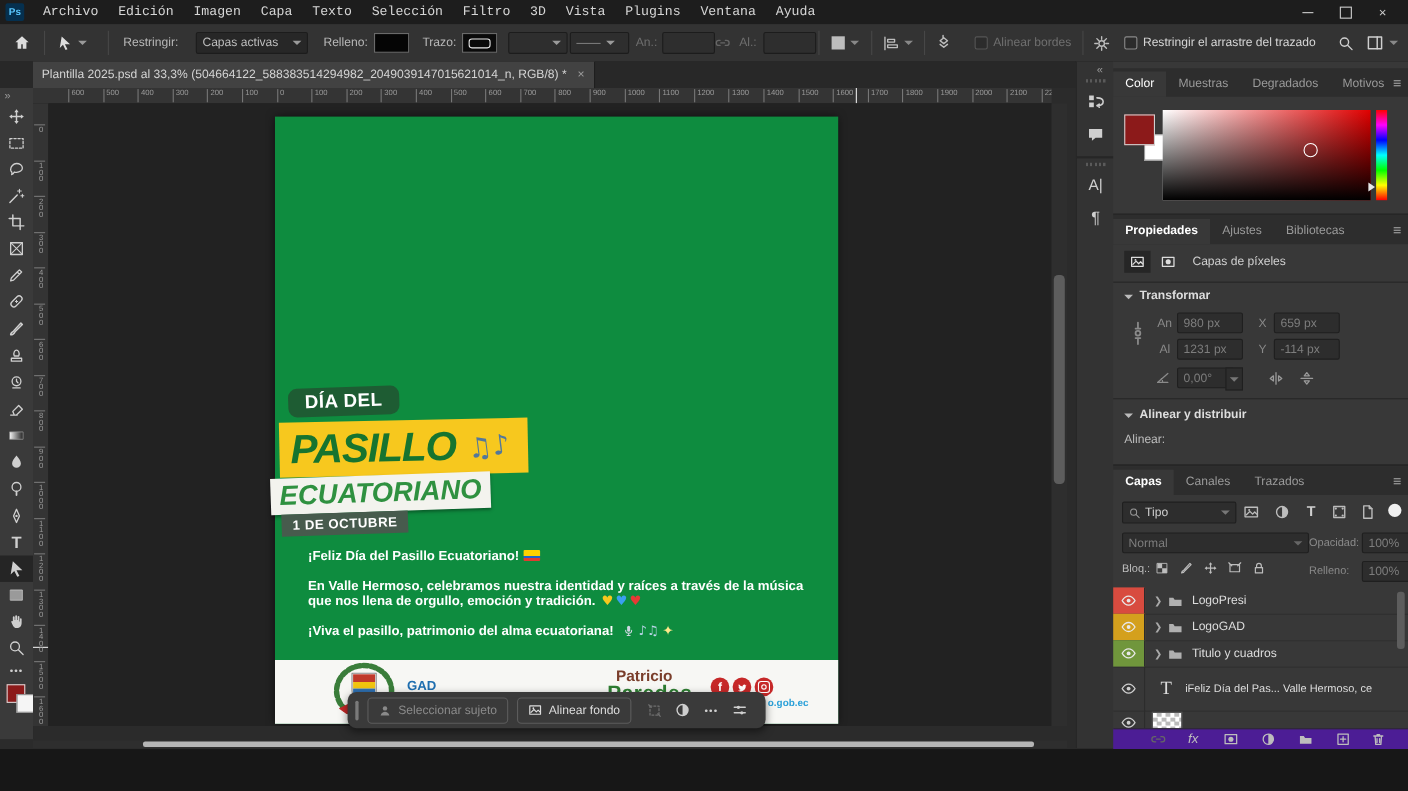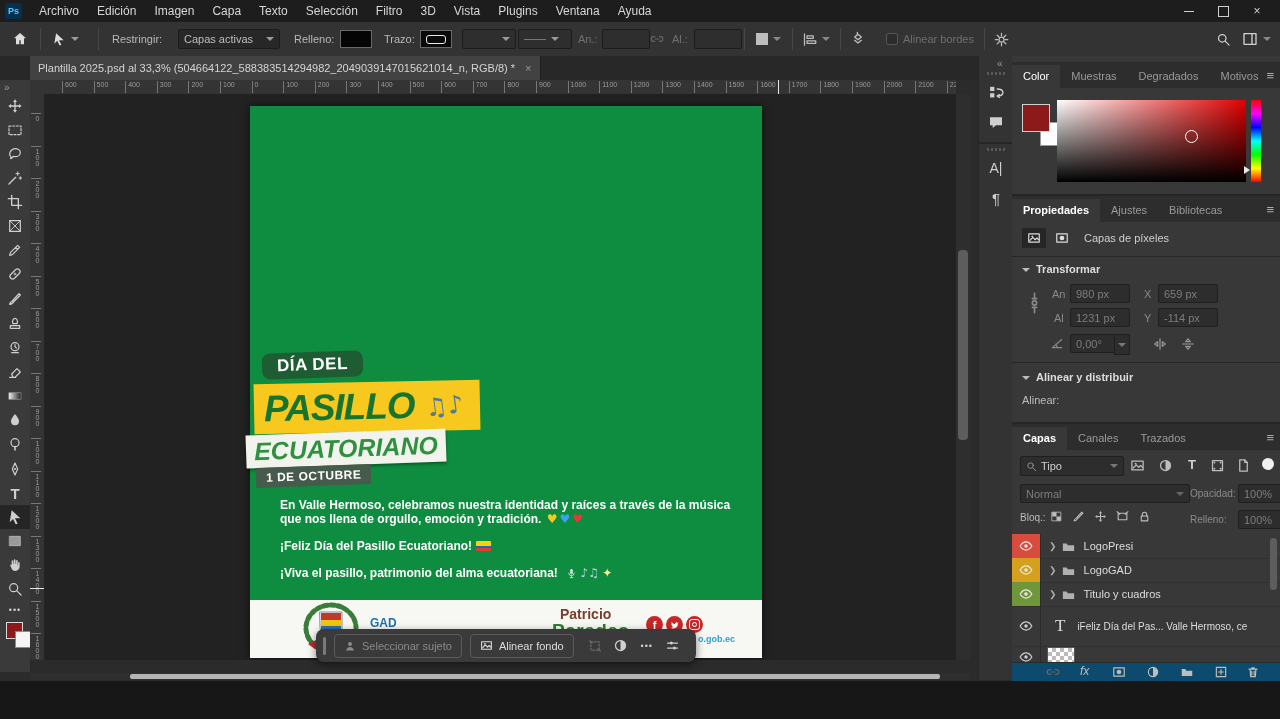--- a/index.html
+++ b/index.html
@@ -6,21 +6,21 @@
   #app{position:relative;width:1280px;height:719px;overflow:hidden;background:#2b2b2b;
        font-family:"Liberation Sans",sans-serif;-webkit-font-smoothing:antialiased;}
   .abs{position:absolute;}
   .svgi{display:inline-block;vertical-align:middle;}
   svg{stroke-linecap:round;stroke-linejoin:round;}
   
   #titlebar{left:0;top:0;width:1280px;height:22px;background:#1d1d1d;color:#d6d6d6;font-size:12px;}
   .pslogo{left:5px;top:3px;width:17px;height:16px;background:#05304f;color:#5ac8ff;font-size:9px;font-weight:bold;
           display:flex;align-items:center;justify-content:center;border-radius:2px;}
   #menus{left:30px;top:0;height:22px;display:flex;align-items:center;}
-  #menus span{padding:0 9px;line-height:22px;cursor:default;}
+  #menus span{padding:0 9px;line-height:22px;cursor:default;font-family:Liberation Mono, monospace;}
   .winctl{top:0;height:22px;width:34px;display:flex;align-items:center;justify-content:center;color:#cfcfcf;}
   
   #optionsbar{left:0;top:22px;width:1280px;height:34px;background:#333333;border-bottom:1px solid #1b1b1b;
               color:#b8b8b8;font-size:11px;}
   .ob{position:absolute;top:0;height:34px;display:flex;align-items:center;}
   .obsep{position:absolute;top:6px;width:1px;height:22px;background:#474747;}
   .field{background:#272727;border:1px solid #1c1c1c;border-radius:2px;height:18px;color:#bdbdbd;
          display:flex;align-items:center;padding:0 5px;font-size:11px;}
   .field.dis{color:#6a6a6a;background:#2e2e2e;}
   .chev{width:0;height:0;border-left:4px solid transparent;border-right:4px solid transparent;border-top:4px solid #9a9a9a;display:inline-block;margin-left:5px;}
@@ -329,20 +329,24 @@
       </div>
     <div class="ob" style="left:886px">
         <span class="cbx dis"></span>
         <span class="dislabel">Alinear bordes</span>
       </div>
     <div class="obsep" style="left:984px"></div>
     <div class="ob" style="left:994px">
         <svg class="svgi" width="15" height="15" viewBox="0 0 24 24" style="color:#bdbdbd">
           <use href="#i-gear"></use>
         </svg>
+      </div>
+    <div class="ob" style="left:1022px">
+        <span class="cbx"></span>
+        <span style="color:#d6d6d6">Restringir el arrastre del trazado</span>
       </div>
     <div class="ob" style="left:1216px">
         <svg class="svgi" width="15" height="15" viewBox="0 0 24 24" style="color:#cfcfcf">
           <use href="#i-search"></use>
         </svg>
       </div>
     <div class="ob" style="left:1242px">
         <svg class="svgi" width="16" height="16" viewBox="0 0 24 24" style="color:#cfcfcf">
           <rect x="3" y="4" width="18" height="16" fill="none" stroke="currentColor" stroke-width="2"></rect>
           <path d="M15 4v16" stroke="currentColor" stroke-width="2"></path>
@@ -537,23 +541,23 @@
       <div class="abs badge">DÍA DEL</div>
       <div class="abs yellowbox">
         <span class="t">PASILLO</span>
         <span class="notes">♫♪</span>
       </div>
       <div class="abs whitestrip">
         <span>ECUATORIANO</span>
       </div>
       <div class="abs datestrip">1 DE OCTUBRE</div>
       <div class="abs bodytext">
+        <p><span>¡Feliz Día del Pasillo Ecuatoriano!</span><span class="flagmini"></span></p>
         <p><span>En Valle Hermoso, celebramos nuestra identidad y raíces a través de la música que nos llena de orgullo, emoción y tradición.</span>
            <span class="heart hy">♥</span><span class="heart hb">♥</span><span class="heart hr">♥</span></p>
-        <p><span>¡Feliz Día del Pasillo Ecuatoriano!</span><span class="flagmini"></span></p>
         <p><span>¡Viva el pasillo, patrimonio del alma ecuatoriana!</span>
            <svg class="mic" width="11" height="11" viewBox="0 0 24 24" style="color:#cfd8e2">
               <path d="M12 2a3 3 0 013 3v6a3 3 0 01-6 0V5a3 3 0 013-3z" fill="currentColor"></path>
               <path d="M6 11a6 6 0 0012 0M12 17v4M9 21h6" fill="none" stroke="currentColor" stroke-width="2"></path>
             </svg>
            <span class="bnotes">♪♫</span>
            <span class="sparkle">✦</span></p>
       </div>
       <div class="abs" id="pfooter">
         <svg class="abs" style="left:52px;top:2px" width="58" height="54" viewBox="0 0 58 54">
@@ -783,21 +787,21 @@
     <div class="lrow" style="top:590px;height:22px;border-bottom:none">
       <div class="eyecell" style="height:22px">
           <svg width="14" height="14" viewBox="0 0 24 24" style="color:#cfcfcf">
             <use href="#i-eye"></use>
           </svg>
         </div>
       <div class="checker" style="width:26px;height:18px;margin-left:6px;border:1px solid #555"></div>
     </div>
     <div class="abs" style="left:258px;top:482px;width:7px;height:52px;background:#5d5d5d;border-radius:3px"></div>
 
-    <div class="abs" style="left:0;top:606px;width:268px;height:18px;background:#0c4a6e;border-top:1px solid #2a2a2a">
+    <div class="abs" style="left:0;top:606px;width:268px;height:18px;background:#4c1d95;border-top:1px solid #2a2a2a">
       <div class="abs" style="left:34px;top:2px"><svg width="14" height="14" viewBox="0 0 24 24" style="color:#666">
             <use href="#i-link"></use>
           </svg></div>
       <span class="abs" style="left:68px;top:1px;font-style:italic;color:#bdbdbd;font-size:12px">fx</span>
       <div class="abs" style="left:100px;top:2px"><svg width="14" height="14" viewBox="0 0 24 24" style="color:#bdbdbd">
             <use href="#i-mask"></use>
           </svg></div>
       <div class="abs" style="left:134px;top:2px"><svg width="14" height="14" viewBox="0 0 24 24" style="color:#bdbdbd">
             <use href="#i-half"></use>
           </svg></div>

